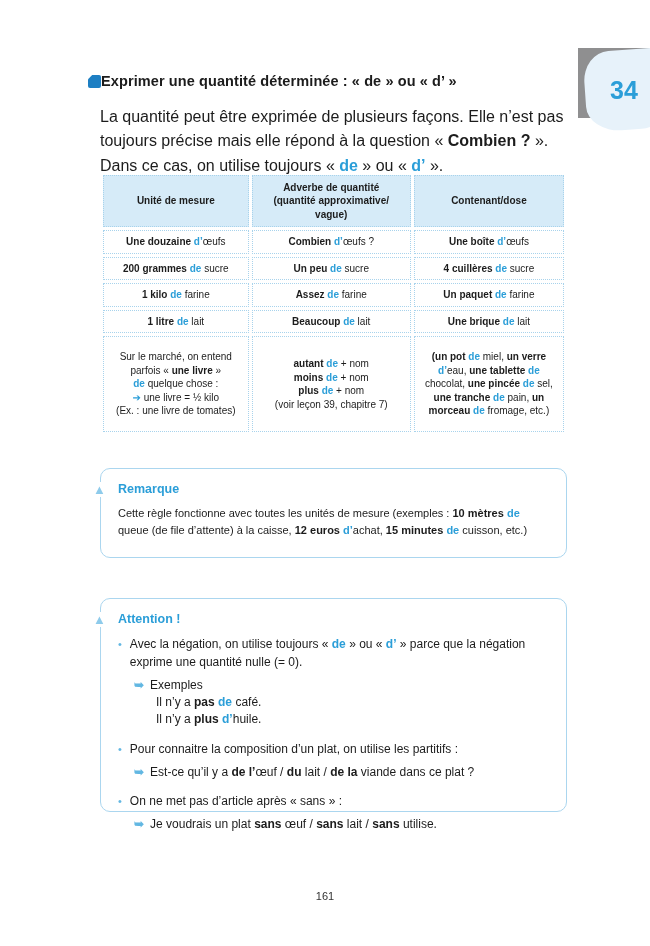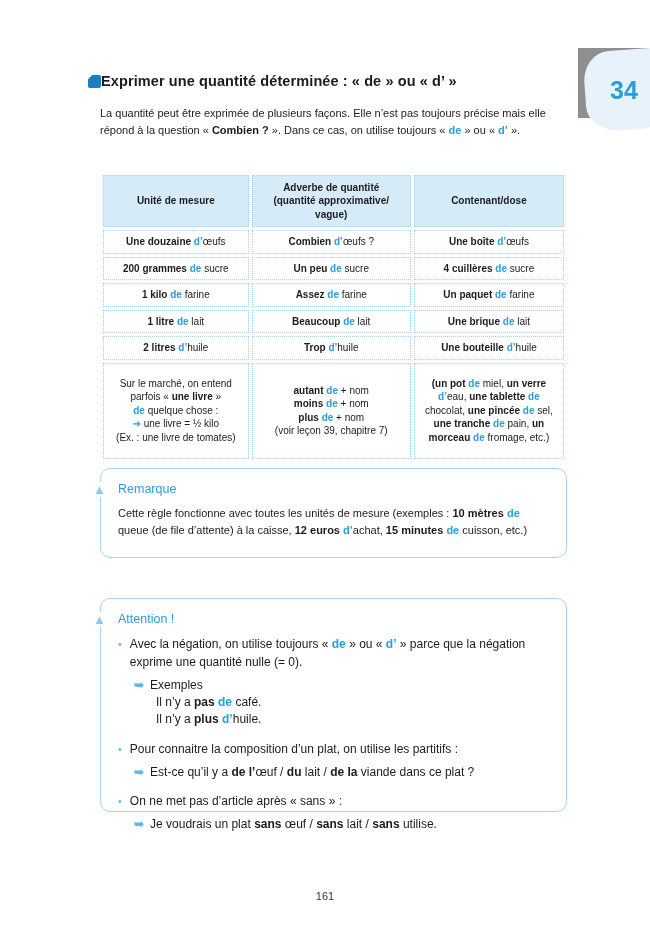--- a/index.html
+++ b/index.html
@@ -37,21 +37,21 @@
   
   .title-row{position:absolute;left:88px;top:73px;display:flex;align-items:flex-start;width:500px;}
   .title-icon{
     flex:0 0 auto;width:13px;height:13px;margin-top:2px;background:var(--dark-blue);
     clip-path:polygon(32% 0,100% 0,100% 100%,0 100%,0 32%);
     border-radius:2px;
   }
   .page-title{font-size:14.5px;font-weight:700;letter-spacing:.1px;}
 
   
-  .intro{position:absolute;left:100px;top:105px;width:470px;font-size:11px;line-height:1.52;}
+  .intro{position:absolute;left:100px;top:105px;width:470px;font-size:16px;line-height:1.52;}
 
   
   .qty-table{
     position:absolute;left:100px;top:172px;width:467px;
     border-collapse:separate;border-spacing:3px;table-layout:fixed;
   }
   .qty-table th,.qty-table td{
     border:1px dotted var(--dotted);
     text-align:center;vertical-align:middle;
     font-size:10px;line-height:1.35;
@@ -67,21 +67,21 @@
     position:absolute;left:100px;width:467px;
     border:1.5px solid var(--box-border);border-radius:10px;
     padding:13px 17px 13px 17px;background:#fff;
   }
   .remarque-box{top:468px;height:90px;}
   .attention-box{top:598px;height:214px;}
   .box-marker{
     position:absolute;left:-8px;top:13px;
     color:var(--tri);font-size:13px;line-height:1;background:#fff;padding:1px 0;
   }
-  .box-title{color:var(--blue);font-weight:400;font-size:12.5px;margin-bottom:9px;}
+  .box-title{color:var(--blue);font-weight:700;font-size:12.5px;margin-bottom:9px;}
   .box-body{font-size:11px;line-height:1.55;}
 
   .bullet-item{display:flex;gap:8px;font-size:12px;line-height:1.5;margin-top:8px;}
   .bullet-item:first-of-type{margin-top:0;}
   .bullet-dot{color:var(--bullet);flex:0 0 auto;font-size:11px;padding-top:1px;}
   .example-line{display:flex;gap:6px;font-size:12px;line-height:1.5;margin:5px 0 0 16px;}
   .example-arrow{color:var(--bullet);font-weight:700;flex:0 0 auto;}
   .example-sub{font-size:12px;line-height:1.45;margin-left:38px;}
 
   .page-number{
@@ -132,25 +132,20 @@
   <tr>
     <td><span class="s-b">1 kilo </span><span class="s-b s-c">de</span><span> farine</span></td>
     <td><span class="s-b">Assez </span><span class="s-b s-c">de</span><span> farine</span></td>
     <td><span class="s-b">Un paquet </span><span class="s-b s-c">de</span><span> farine</span></td>
   </tr>
   <tr>
     <td><span class="s-b">1 litre </span><span class="s-b s-c">de</span><span> lait</span></td>
     <td><span class="s-b">Beaucoup </span><span class="s-b s-c">de</span><span> lait</span></td>
     <td><span class="s-b">Une brique </span><span class="s-b s-c">de</span><span> lait</span></td>
   </tr>
-  <tr>
-    <td><span class="s-b">2 litres </span><span class="s-b s-c">d’</span><span>huile</span></td>
-    <td><span class="s-b">Trop </span><span class="s-b s-c">d’</span><span>huile</span></td>
-    <td><span class="s-b">Une bouteille </span><span class="s-b s-c">d’</span><span>huile</span></td>
-  </tr>
   <tr class="tall">
     <td><span>Sur le marché, on entend
 parfois « </span><span class="s-b">une livre</span><span> »
 </span><span class="s-b s-c">de</span><span> quelque chose :
 </span><span class="s-c">➔</span><span> une livre = ½ kilo
 (Ex. : une livre de tomates)</span></td>
     <td><span class="s-b">autant </span><span class="s-b s-c">de</span><span> + nom
 </span><span class="s-b">moins </span><span class="s-b s-c">de</span><span> + nom
 </span><span class="s-b">plus </span><span class="s-b s-c">de</span><span> + nom
 (voir leçon 39, chapitre 7)</span></td>

